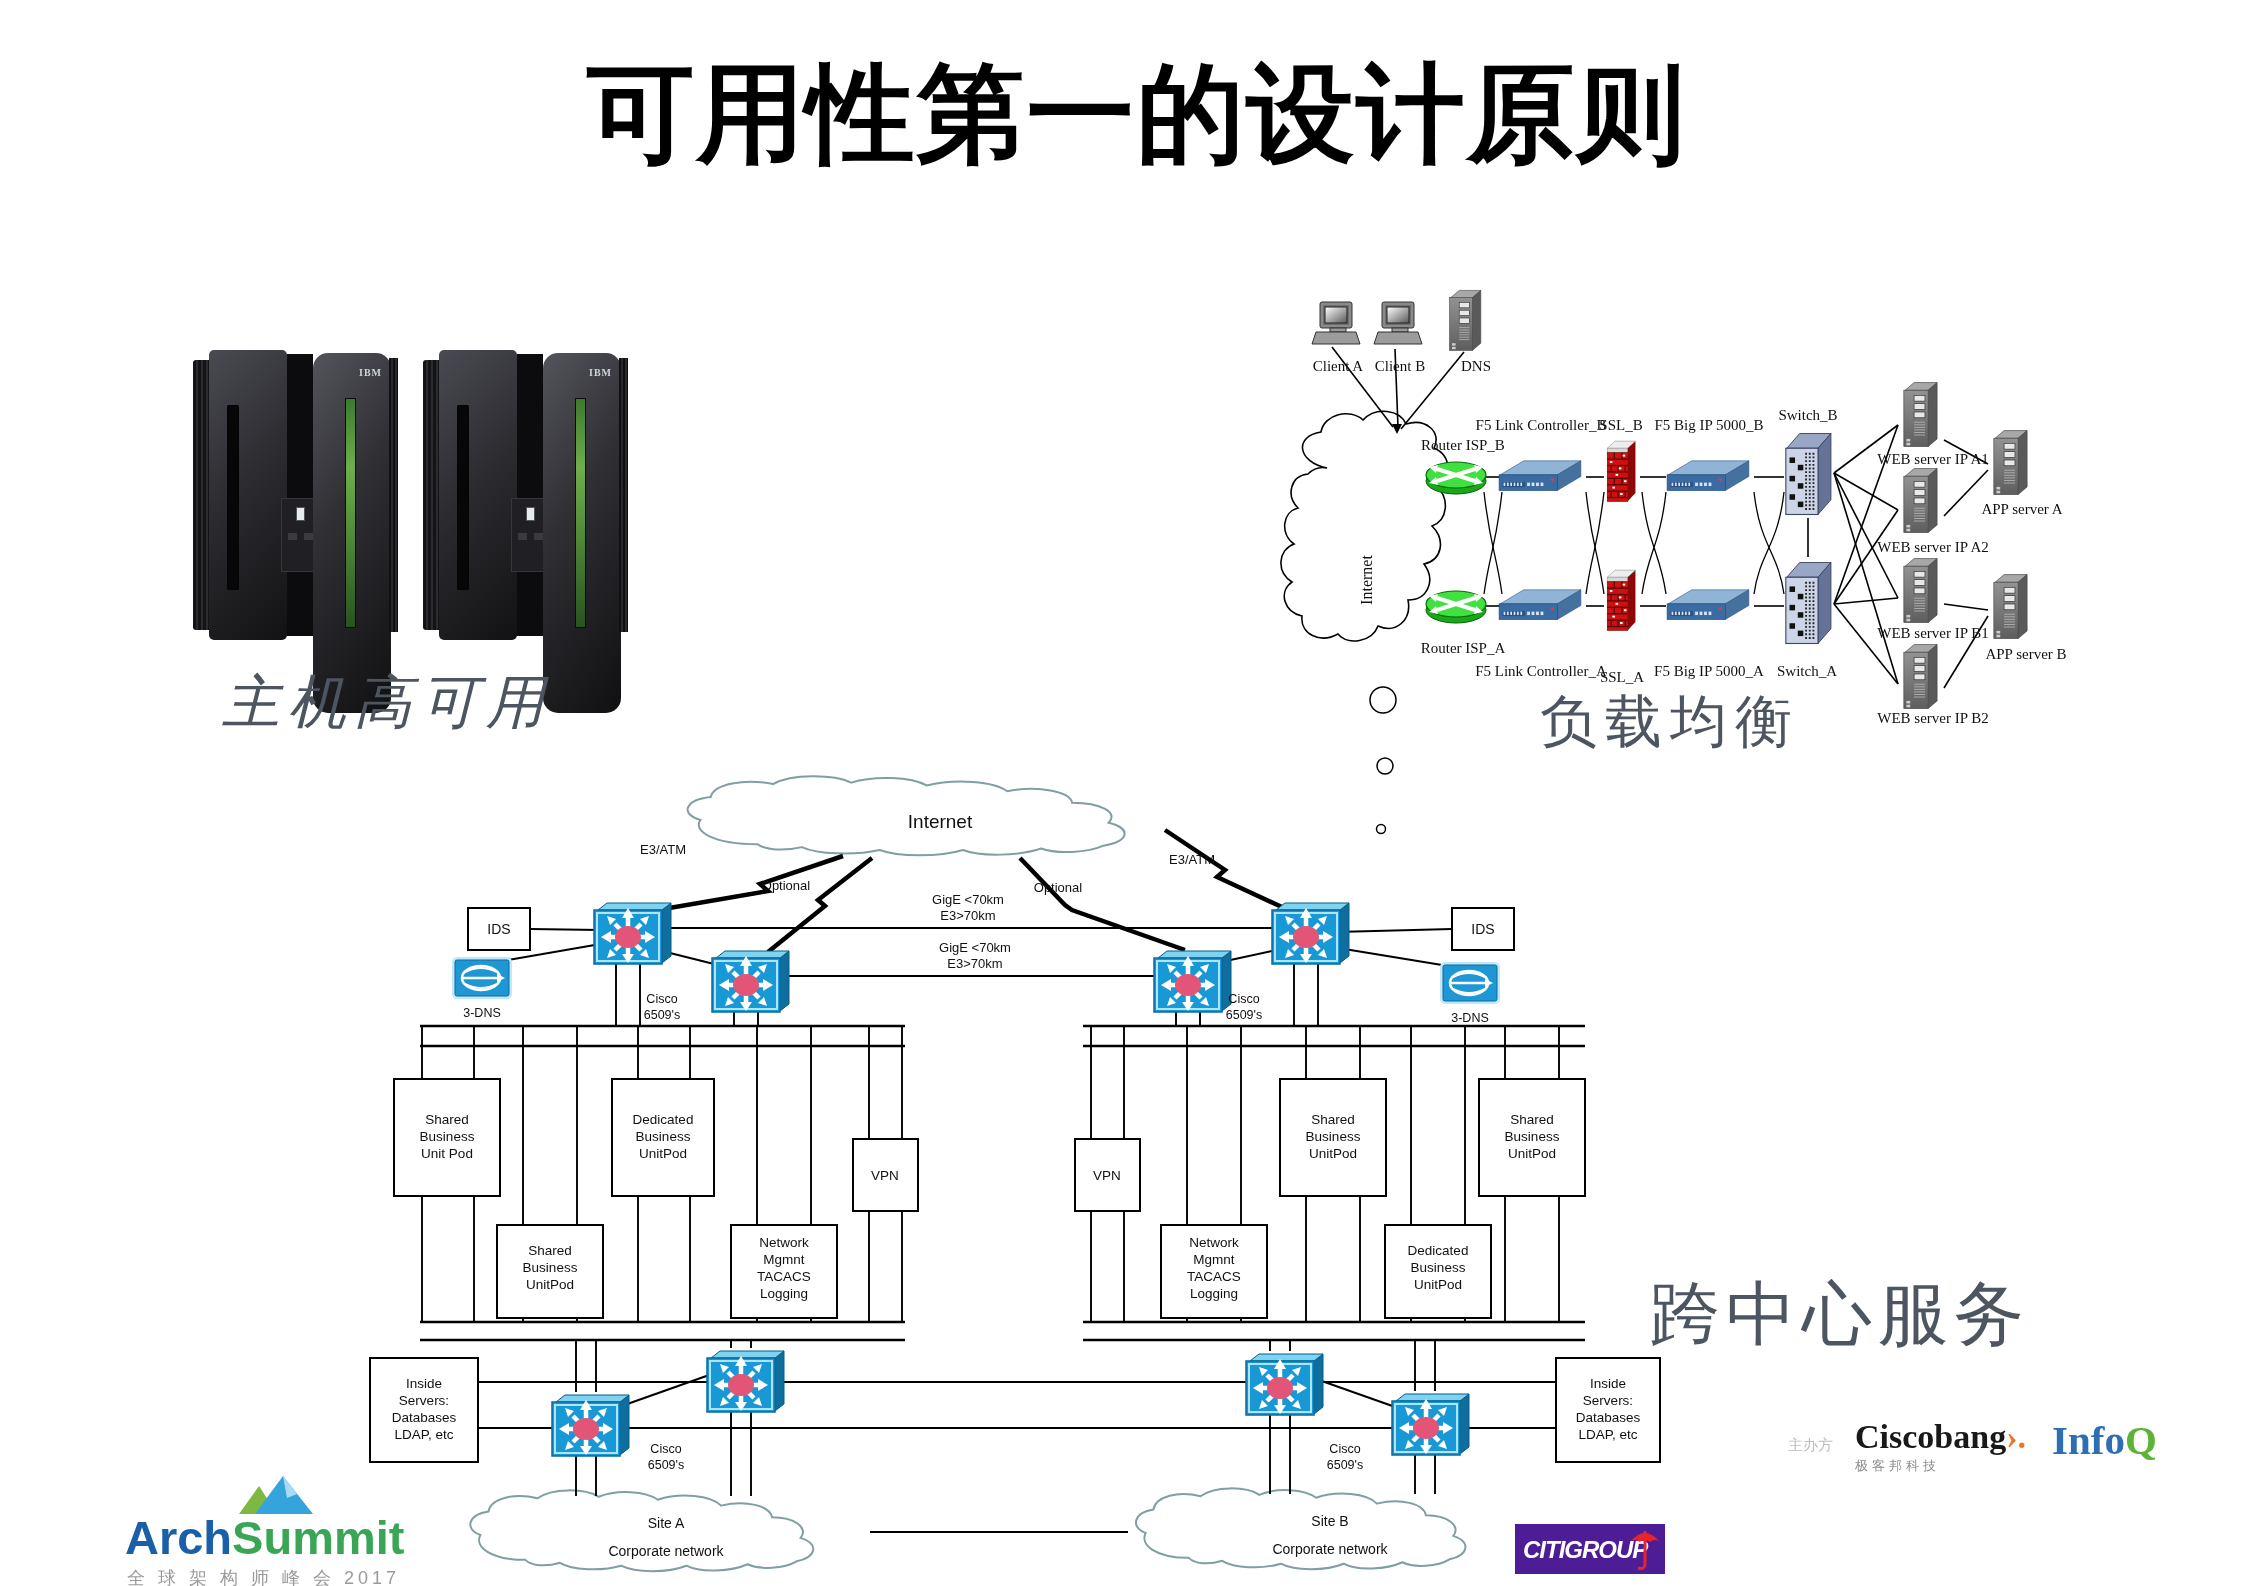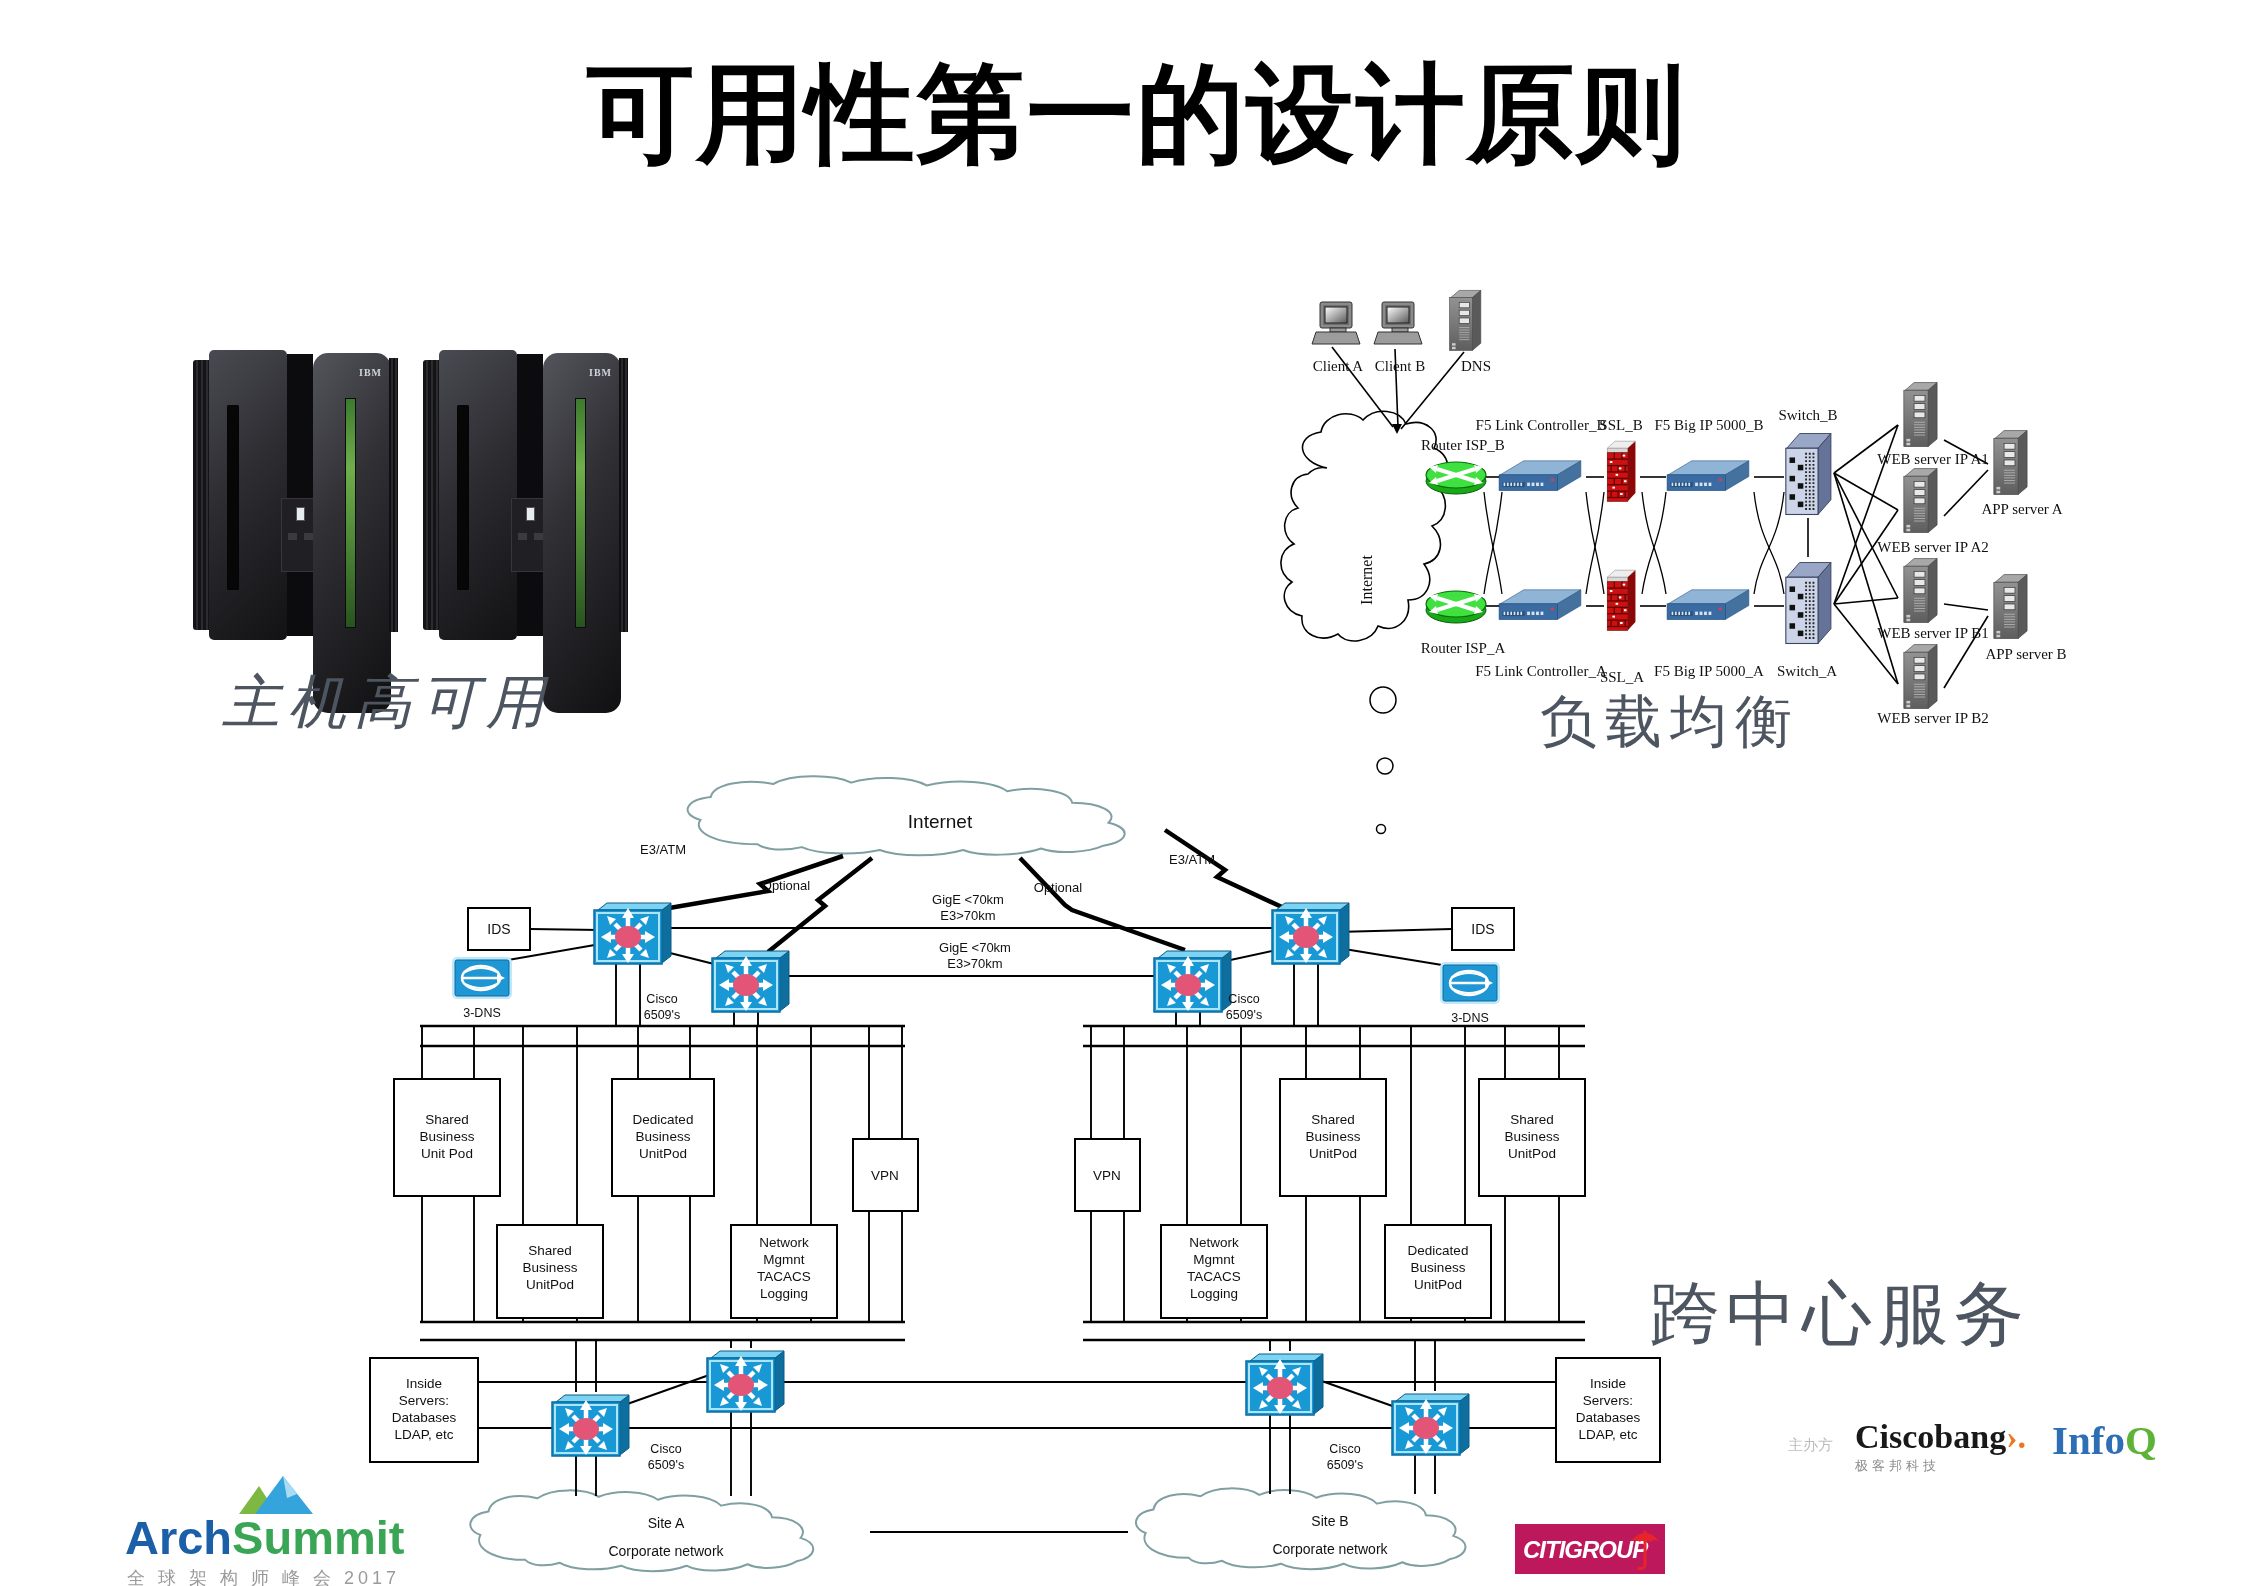--- a/index.html
+++ b/index.html
@@ -49,21 +49,21 @@
   .dcln .bus{stroke-width:2.6;}
   .dcln .bolt{stroke-width:4.5;}
   .wbox{fill:#fff;stroke:#000;stroke-width:2;}
   
   #arch-logo{position:absolute;left:125px;top:1476px;width:280px;height:110px;}
   #arch-logo .mt{position:absolute;left:112px;top:0;}
   #arch-line{position:absolute;left:0;top:34px;font-size:47px;white-space:nowrap;}
   .arch-a{color:#1c5fa9;font-weight:800;}
   .arch-s{color:#3aa655;font-weight:600;}
   #arch-sub{position:absolute;left:2px;top:90px;font-size:18px;letter-spacing:4px;color:#9a9a9a;white-space:nowrap;}
-  #citi{position:absolute;left:1515px;top:1524px;width:150px;height:50px;background:#be185d;}
+  #citi{position:absolute;left:1515px;top:1524px;width:150px;height:50px;background:#4c1d95;}
   #citi .ct{position:absolute;left:8px;top:12px;color:#fff;font-style:italic;font-weight:800;
     font-size:24px;letter-spacing:-1px;}
   #citi svg{position:absolute;right:3px;top:2px;}
   #sponsor{position:absolute;left:1788px;top:1420px;display:flex;align-items:flex-start;font-family:Liberation Serif, serif;}
   #sp-label{color:#bcbcbc;font-size:15px;margin-top:16px;}
   #geek{margin-left:22px;}
   #geek .l1{font-size:34px;line-height:34px;white-space:nowrap;}
   .gk{font-weight:900;color:#191919;}
   .gb{font-weight:700;color:#191919;}
   .ga{font-weight:900;color:#ee7622;}

